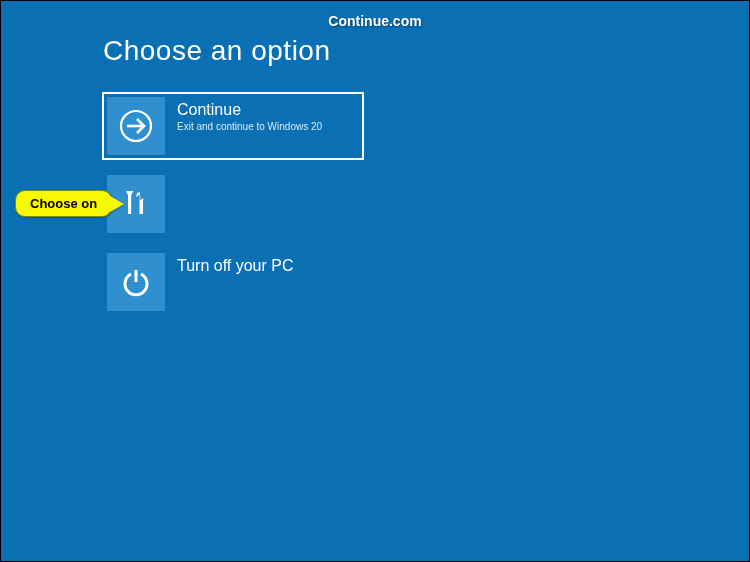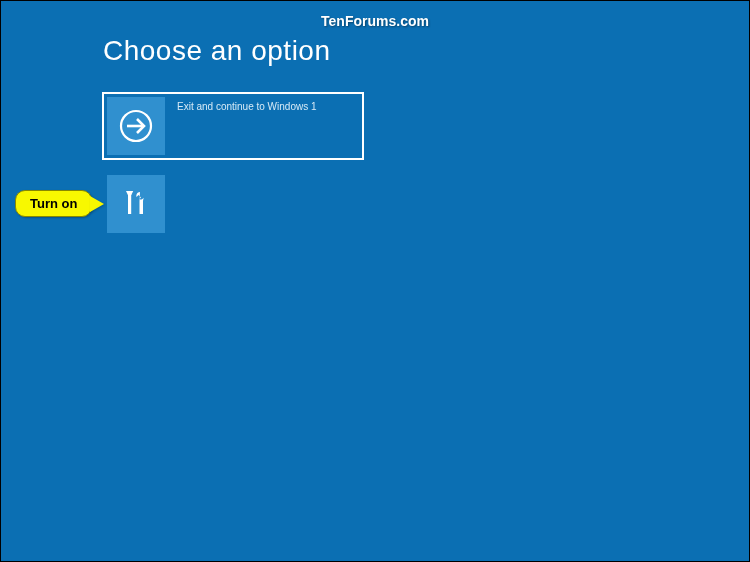--- a/index.html
+++ b/index.html
@@ -98,48 +98,61 @@
       border-top: 8px solid transparent;
       border-bottom: 8px solid transparent;
       border-left: 14px solid #f8f800;
       margin-left: -2px;
       filter: drop-shadow(1px 1px 1px rgba(0,0,0,0.2));
     }
   </style>
 </head>
 <body>
 
-<div class="watermark">TenForums.com</div>
+<div class="watermark">Continue.com</div>
 
 <div class="page-title">Choose an option</div>
 
 <div class="options">
 
   <div class="option selected">
     <div class="icon-box">
       <svg width="36" height="36" viewBox="0 0 36 36">
         <circle cx="18" cy="18" r="15" fill="none" stroke="#ffffff" stroke-width="2.2"></circle>
         <line x1="9" y1="18" x2="25" y2="18" stroke="#ffffff" stroke-width="2.6"></line>
         <polyline points="19,11 26,18 19,25" fill="none" stroke="#ffffff" stroke-width="2.6"></polyline>
       </svg>
     </div>
     <div class="option-text">
-      <div class="option-desc">Exit and continue to Windows 1</div>
+      <div class="option-title">Continue</div>
+      <div class="option-desc">Exit and continue to Windows 20</div>
     </div>
   </div>
 
   <div class="option">
     <div class="icon-box">
       <svg width="36" height="36" viewBox="0 0 36 36">
         <rect x="10" y="8" width="3.2" height="20" fill="#ffffff"></rect>
         <polygon points="8,5 15.2,5 13.3,9 9.9,9" fill="#ffffff"></polygon>
         <path d="M 22 6 C 19 6 18 9 18.5 11 L 20.5 9 L 23 11.5 L 21 13.5 C 23 14 26 13 26 10 L 26 10 L 25 15 L 25 28 L 21.5 28 L 21.5 15 Z" fill="#ffffff"></path>
       </svg>
     </div>
   </div>
 
+  <div class="option">
+    <div class="icon-box">
+      <svg width="36" height="36" viewBox="0 0 36 36">
+        <path d="M 13 10 A 11 11 0 1 0 23 10" fill="none" stroke="#ffffff" stroke-width="3"></path>
+        <line x1="18" y1="6" x2="18" y2="18" stroke="#ffffff" stroke-width="3"></line>
+      </svg>
+    </div>
+    <div class="option-text">
+      <div class="option-title">Turn off your PC</div>
+      <div class="option-desc"></div>
+    </div>
+  </div>
 
 </div>
 
 <div class="callout">
-  <div class="callout-bubble">Turn on</div>
+  <div class="callout-bubble">Choose on</div>
   <div class="callout-tail"></div>
 </div>
 
 </body></html>

